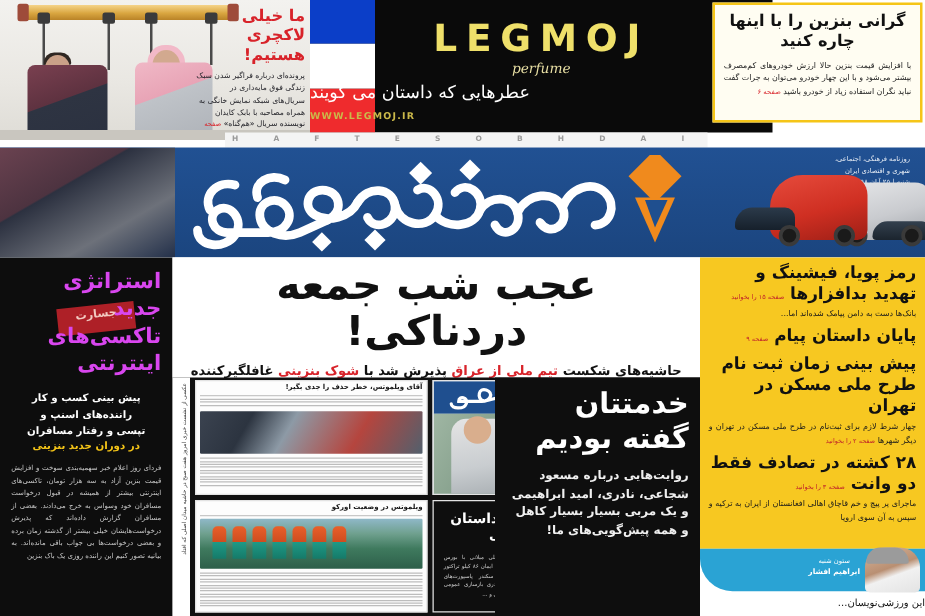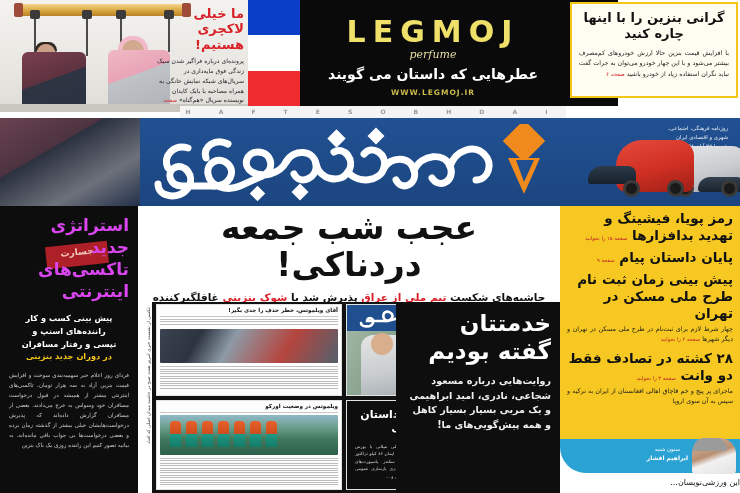--- a/index.html
+++ b/index.html
@@ -45,23 +45,23 @@
 
   
   #legmoj { left:248px; top:0; width:370px; height:106px; background:#0a0a0a; }
   #legmoj-flag { position:absolute; left:0; top:0; width:52px; height:106px; }
   .flag-b { position:absolute; left:0; width:52px; height:35.4px; }
   #legmoj-brand { position:absolute; left:0; right:0; top:14px; text-align:center;
       color:#efe06a; font-size:30px; font-weight:bold; letter-spacing:7px;
       font-family:"DejaVu Sans", sans-serif; direction:ltr; }
   #legmoj-sub { position:absolute; left:0; right:0; top:48px; text-align:center;
       color:#e8dfa4; font-size:11px; font-style:italic; font-family:"DejaVu Serif", serif; direction:ltr; }
-  #legmoj-fa { position:absolute; left:0; right:0; top:66px; text-align:center;
-      color:#ffffff; font-size:14px; font-weight:bold; }
-  #legmoj-url { position:absolute; left:0; right:0; top:88px; text-align:center;
+  #legmoj-fa { position:absolute; left:0; right:0; top:66px; text-align:left;
+      color:#ffffff; font-size:14px; font-weight:normal; }
+  #legmoj-url { position:absolute; left:0; right:0; top:88px; 
       color:#cbb94a; font-size:7.5px; font-weight:bold; letter-spacing:1px; direction:ltr; }
 
   
   #tr-ad { right:2px; top:2px; width:168px; height:96px; background:#fffdf2;
            border:2.5px solid #f5c518; padding:6px 7px; }
   #tr-title { color:#111; font-weight:bold; font-size:13px; line-height:1.25; text-align:center; }
   #tr-body { color:#222; font-size:6.3px; line-height:1.72; margin-top:5px; text-align:justify; }
   #tr-ref { color:#d8232a; font-size:5.5px; }
 
   
@@ -444,20 +444,21 @@
       <div id="kh-body">روایت‌هایی درباره مسعود شجاعی، نادری، امید ابراهیمی و یک مربی بسیار بسیار کاهل و همه پیش‌گویی‌های ما!</div>
     </div>
 
     <div id="right-col" class="abs">
 
       <div class="rc-item">
         <div class="rc-title">
           <span>رمز پویا، فیشینگ و تهدید بدافزارها</span>
           <span class="rc-ref">صفحه ۱۵ را بخوانید</span>
         </div>
+        <div class="rc-body">بانک‌ها دست به دامن پیامک شده‌اند اما...</div>
       </div>
 
       <div class="rc-item">
         <div class="rc-title">
           <span>پایان داستان پیام</span>
           <span class="rc-ref">صفحه ۹</span>
         </div>
       </div>
 
       <div class="rc-item">

